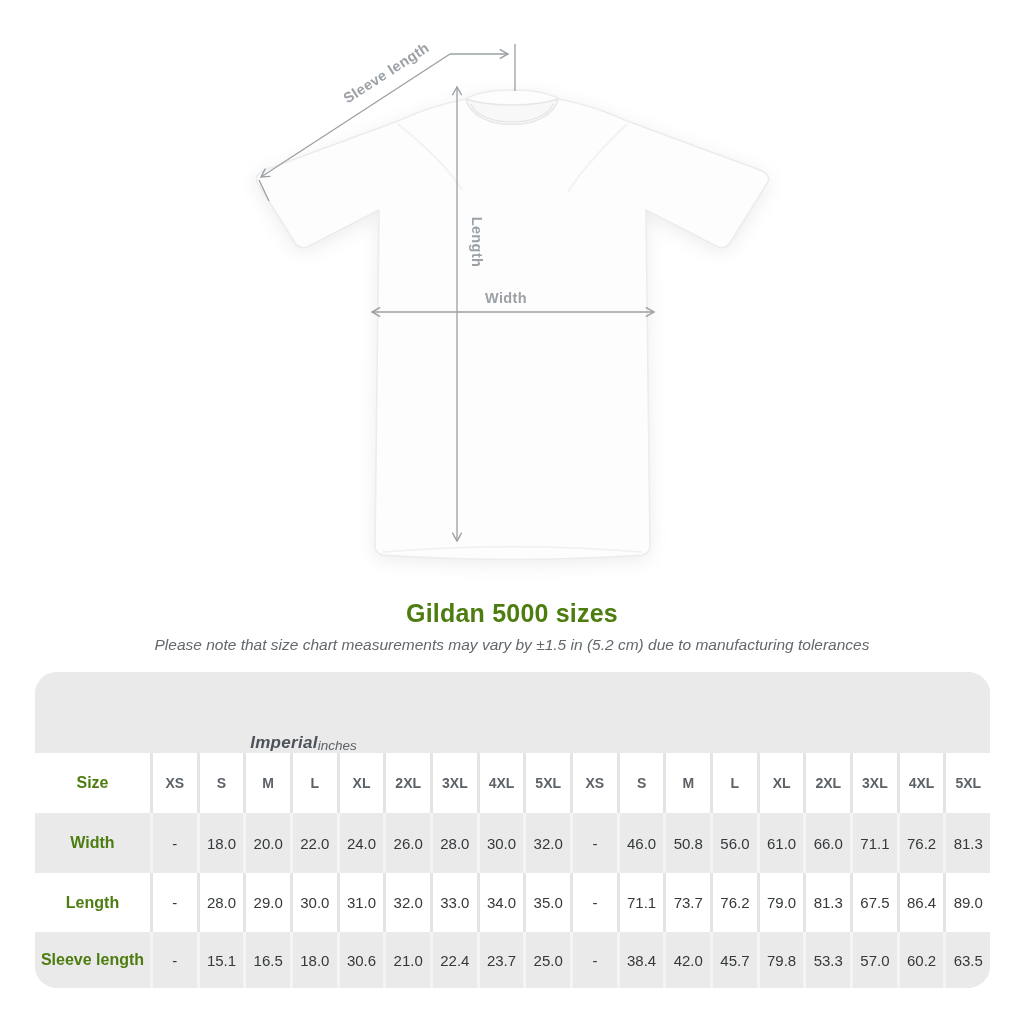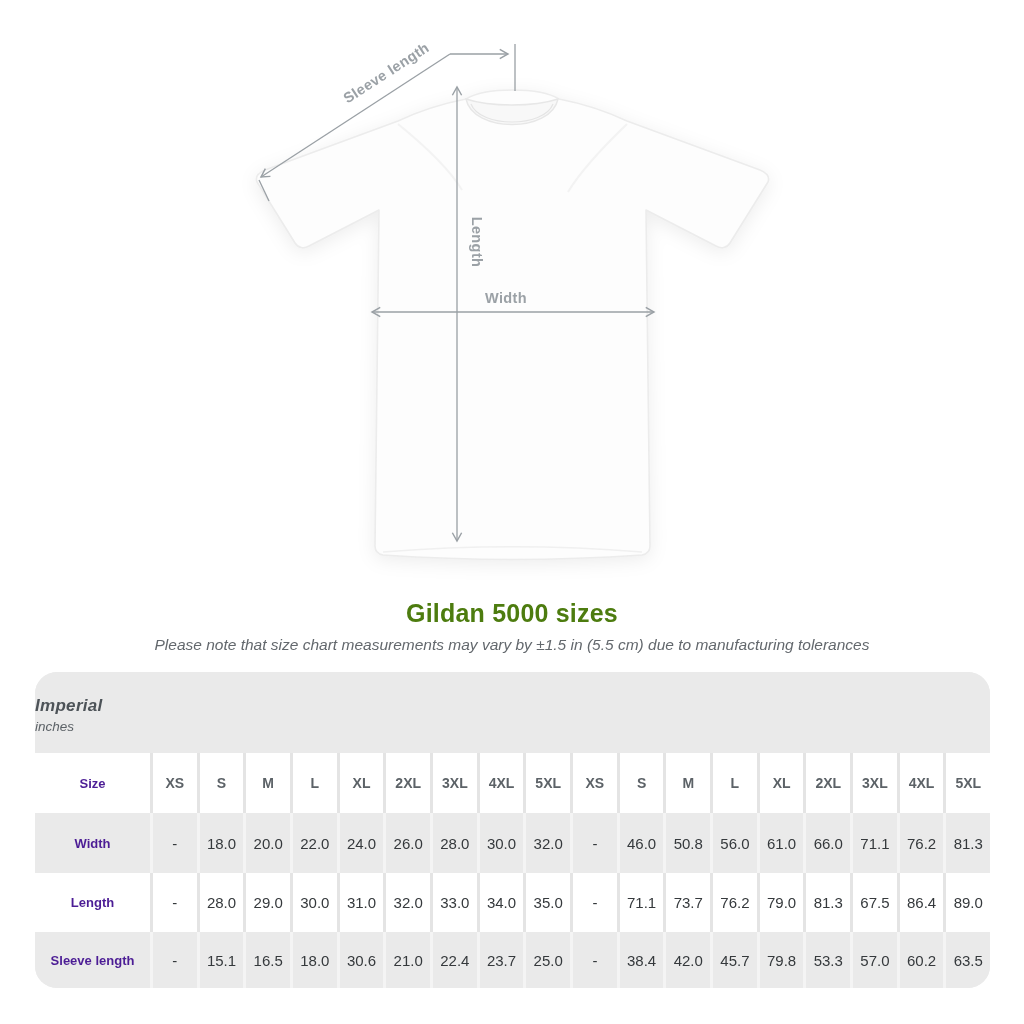--- a/index.html
+++ b/index.html
@@ -10,34 +10,34 @@
   .shirt{filter:drop-shadow(0 4px 9px rgba(0,0,0,0.07));}
   
   .page-title{position:absolute;top:599px;left:0;width:1024px;text-align:center;
               font-size:25px;font-weight:bold;color:#4d7c0f;letter-spacing:.2px;}
   .page-subtitle{position:absolute;top:636px;left:0;width:1024px;text-align:center;
                  font-size:15.5px;font-style:italic;color:#63686d;}
   
   .size-table{position:absolute;left:35px;top:672px;width:955px;border-radius:22px;
               background:#eaeaea;overflow:hidden;}
   .group-row{display:flex;height:81px;background:#eaeaea;}
-  .group{display:flex;flex-direction:column;align-items:flex-start;justify-content:center;padding-top:4px;}
+  .group{display:flex;align-items:flex-end;justify-content:center;padding-top:4px;}
   .group-imperial{width:537px;}
   .group-metric{flex:1;}
   .group-label{font-size:17px;font-weight:bold;font-style:italic;color:#4d5358;letter-spacing:.3px;}
   .group-unit{font-size:13.5px;font-style:italic;color:#5c6267;margin-top:3px;}
   .trow{display:flex;}
   .trow.white{background:#ffffff;}
   .trow.gray{background:#eaeaea;}
   .row-size{height:60px;}
   .row-w{height:60px;}
   .row-l{height:59px;}
   .row-s{height:56px;}
   .cell-label{width:115px;display:flex;align-items:center;justify-content:center;
-              font-size:13px;font-weight:bold;color:#4c1d95;}
+              font-size:16px;font-weight:bold;color:#4d7c0f;}
   .cell{flex:1;display:flex;align-items:center;justify-content:center;}
   .white .cell{border-left:3px solid #e4e4e4;}
   .gray  .cell{border-left:3px solid #f4f4f4;}
   .cell.hdr{font-size:14px;font-weight:bold;color:#5c6267;}
   .cell.val{font-size:15px;color:#35393c;}
   .svg-label{font-size:14.5px;font-weight:bold;fill:#9ba1a6;letter-spacing:.4px;}
 </style>
 </head>
 <body>
 
@@ -87,21 +87,21 @@
     </g>
     <text class="svg-label" transform="translate(472,242) rotate(90)" text-anchor="middle">Length</text>
 
     <g stroke="#9aa0a5" stroke-width="1.3" fill="none">
       <line x1="372" y1="312" x2="654" y2="312" marker-start="url(#arr)" marker-end="url(#arr)"></line>
     </g>
     <text class="svg-label" x="506" y="303" text-anchor="middle">Width</text>
   </svg>
 
   <div class="page-title">Gildan 5000 sizes</div>
-  <div class="page-subtitle">Please note that size chart measurements may vary by ±1.5 in (5.5 cm) due to manufacturing tolerances</div>
+  <div class="page-subtitle">Please note that size chart measurements may vary by ±1.5 in (5.2 cm) due to manufacturing tolerances</div>
 
   <div class="size-table">
 
     <div class="group-row">
       <div class="group group-imperial">
         <span class="group-label">Imperial</span>
         <span class="group-unit">inches</span>
       </div>
     </div>
 

